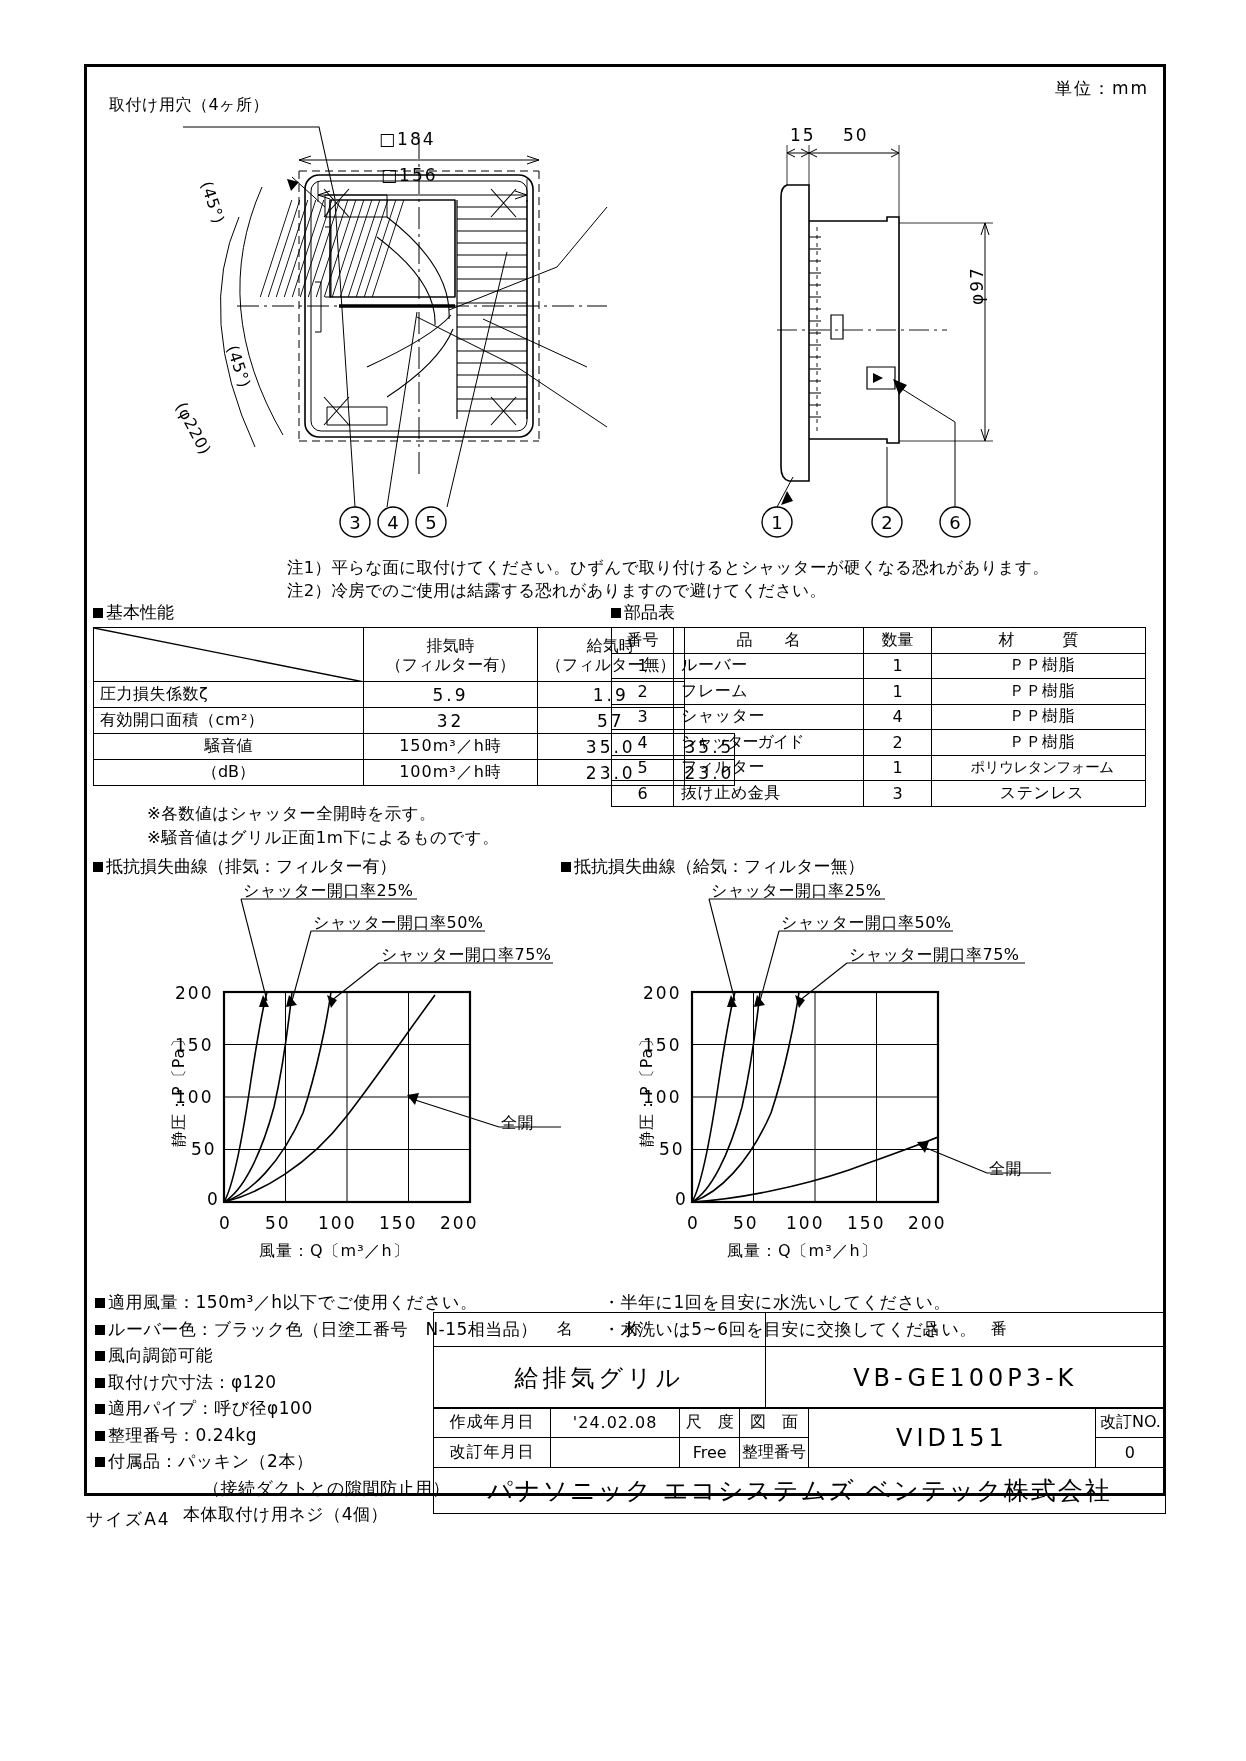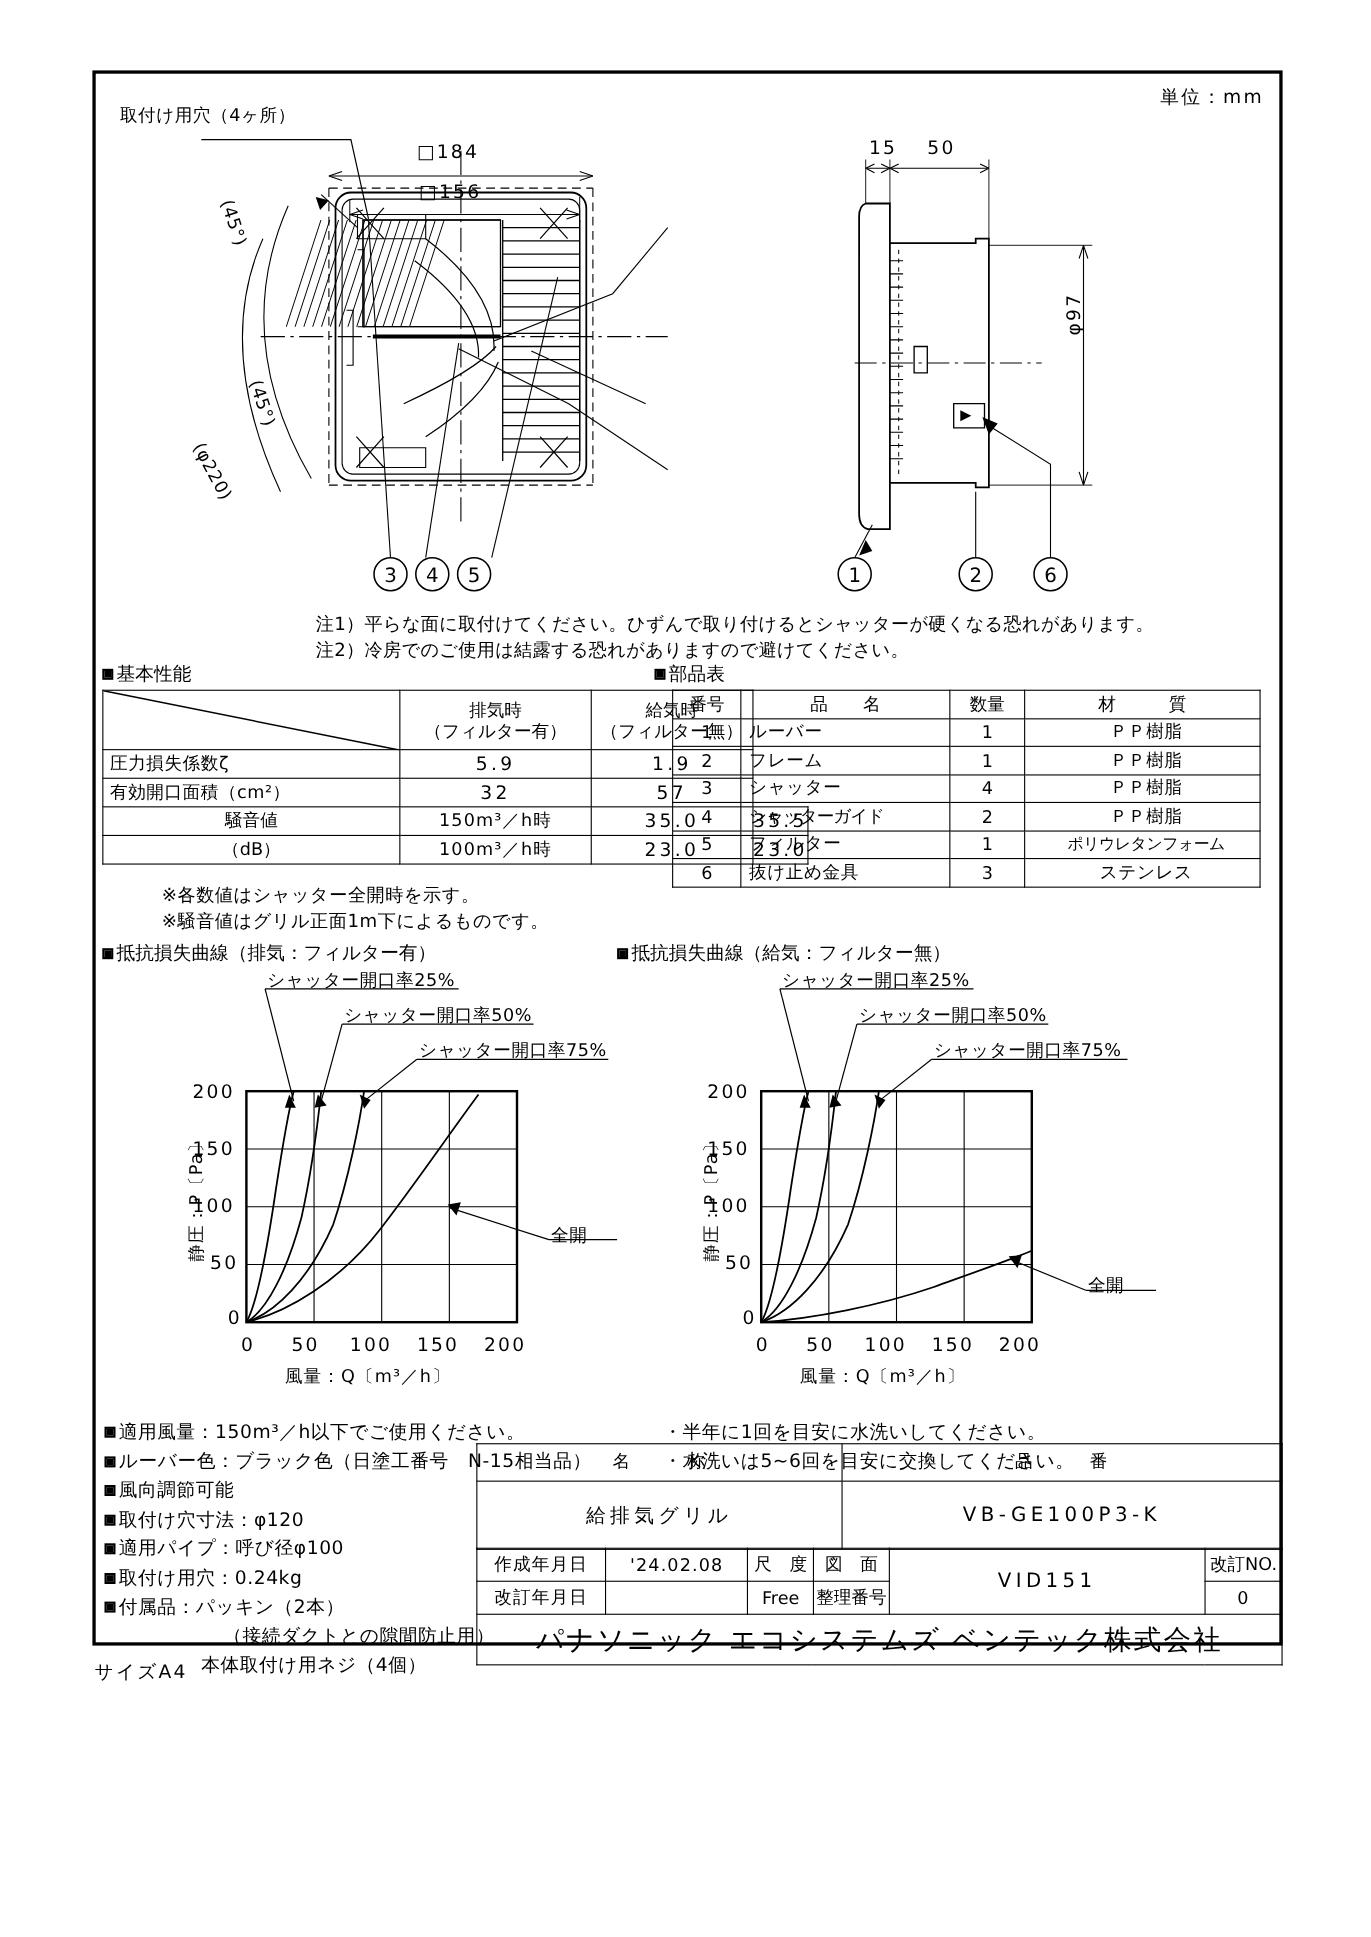--- a/index.html
+++ b/index.html
@@ -54,21 +54,21 @@
   .callout { position:absolute; font-size:16px; white-space:nowrap; letter-spacing:.5px;}
 
   
   .speclist { position:absolute; left:8px; top:1222px; font-size:17px; line-height:26.5px; white-space:nowrap; }
   .rightnotes { position:absolute; left:516px; top:1222px; font-size:17px; line-height:26.5px; white-space:nowrap; }
 
   
   .titleblock { position:absolute; left:346px; top:1245px; width:648px; height:184px; }
   .tb td { border:1.6px solid #000; text-align:center; vertical-align:middle; }
   .tb { border-collapse:collapse; width:733px; }
-  .big { font-size:18px; letter-spacing:4px; }
+  .big { font-size:24px; letter-spacing:4px; }
   .med { font-size:16px; letter-spacing:1px; }
   .sm  { font-size:16px; letter-spacing:0px; }
   .company { font-size:25px; letter-spacing:2px; }
 </style>
 </head>
 <body>
 
 <div class="page">
 
   <div class="unit jp">単位：mm</div>
@@ -257,21 +257,21 @@
       <td class="numcell">23.0</td>
     </tr>
   </tbody>
     </table>
 
   <div class="notebullets jp">
     <div>※各数値はシャッター全開時を示す。</div>
     <div>※騒音値はグリル正面1m下によるものです。</div>
   </div>
 
-  <div class="abs sect jp" style="left:508px; top:534px;">
+  <div class="abs sect jp" style="left:524px; top:534px;">
     <span class="sq"><i></i></span><span>部品表</span>
   </div>
 
   <table class="parts">
     <tbody>
         <tr>
       <td style="width:62px;">番号</td>
       <td style="width:190px;">品　　名</td>
       <td style="width:68px;">数量</td>
       <td style="width:214px;">材　　　質</td>
@@ -416,21 +416,21 @@
       </g>
     </svg>
   </div>
 
   <div class="speclist jp">
     <div><span class="sq"><i></i></span><span>適用風量：150m³／h以下でご使用ください。</span></div>
     <div><span class="sq"><i></i></span><span>ルーバー色：ブラック色（日塗工番号　N-15相当品）</span></div>
     <div><span class="sq"><i></i></span><span>風向調節可能</span></div>
     <div><span class="sq"><i></i></span><span>取付け穴寸法：φ120</span></div>
     <div><span class="sq"><i></i></span><span>適用パイプ：呼び径φ100</span></div>
-    <div><span class="sq"><i></i></span><span>取付け用穴：0.24kg</span></div>
+    <div><span class="sq"><i></i></span><span>整理番号：0.24kg</span></div>
     <div><span class="sq"><i></i></span><span>付属品：パッキン（2本）</span></div>
     <div style="padding-left:108px;">（接続ダクトとの隙間防止用）</div>
     <div style="padding-left:88px;">本体取付け用ネジ（4個）</div>
   </div>
 
   <div class="rightnotes jp">
     <div>・半年に1回を目安に水洗いしてください。</div>
     <div>・水洗いは5~6回を目安に交換してください。</div>
   </div>
 

